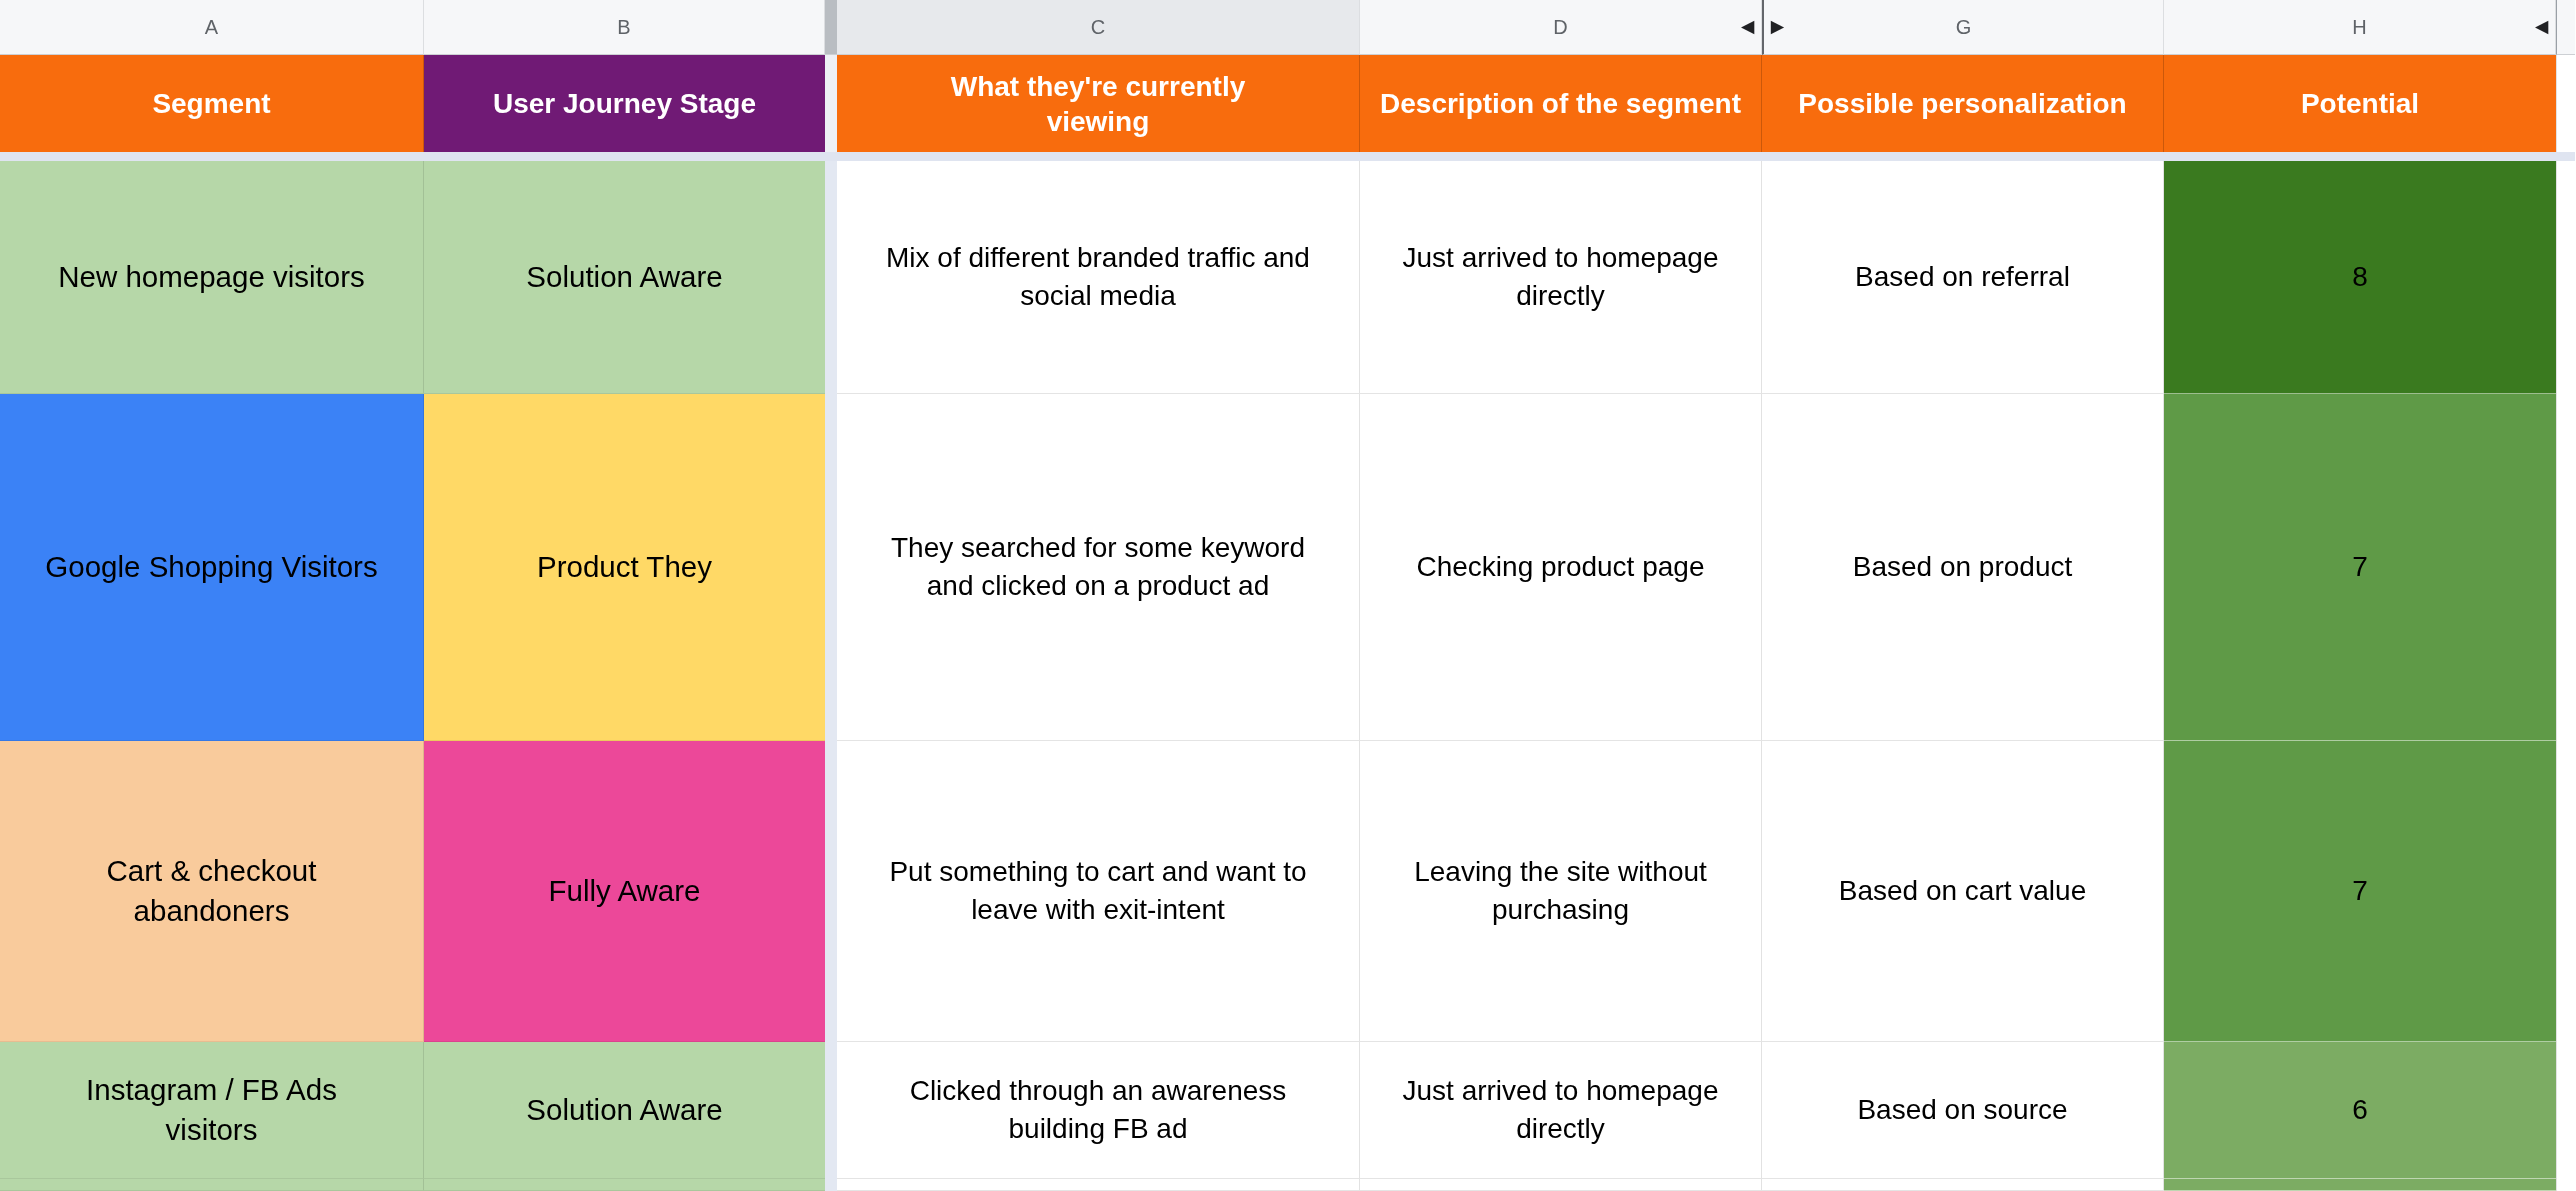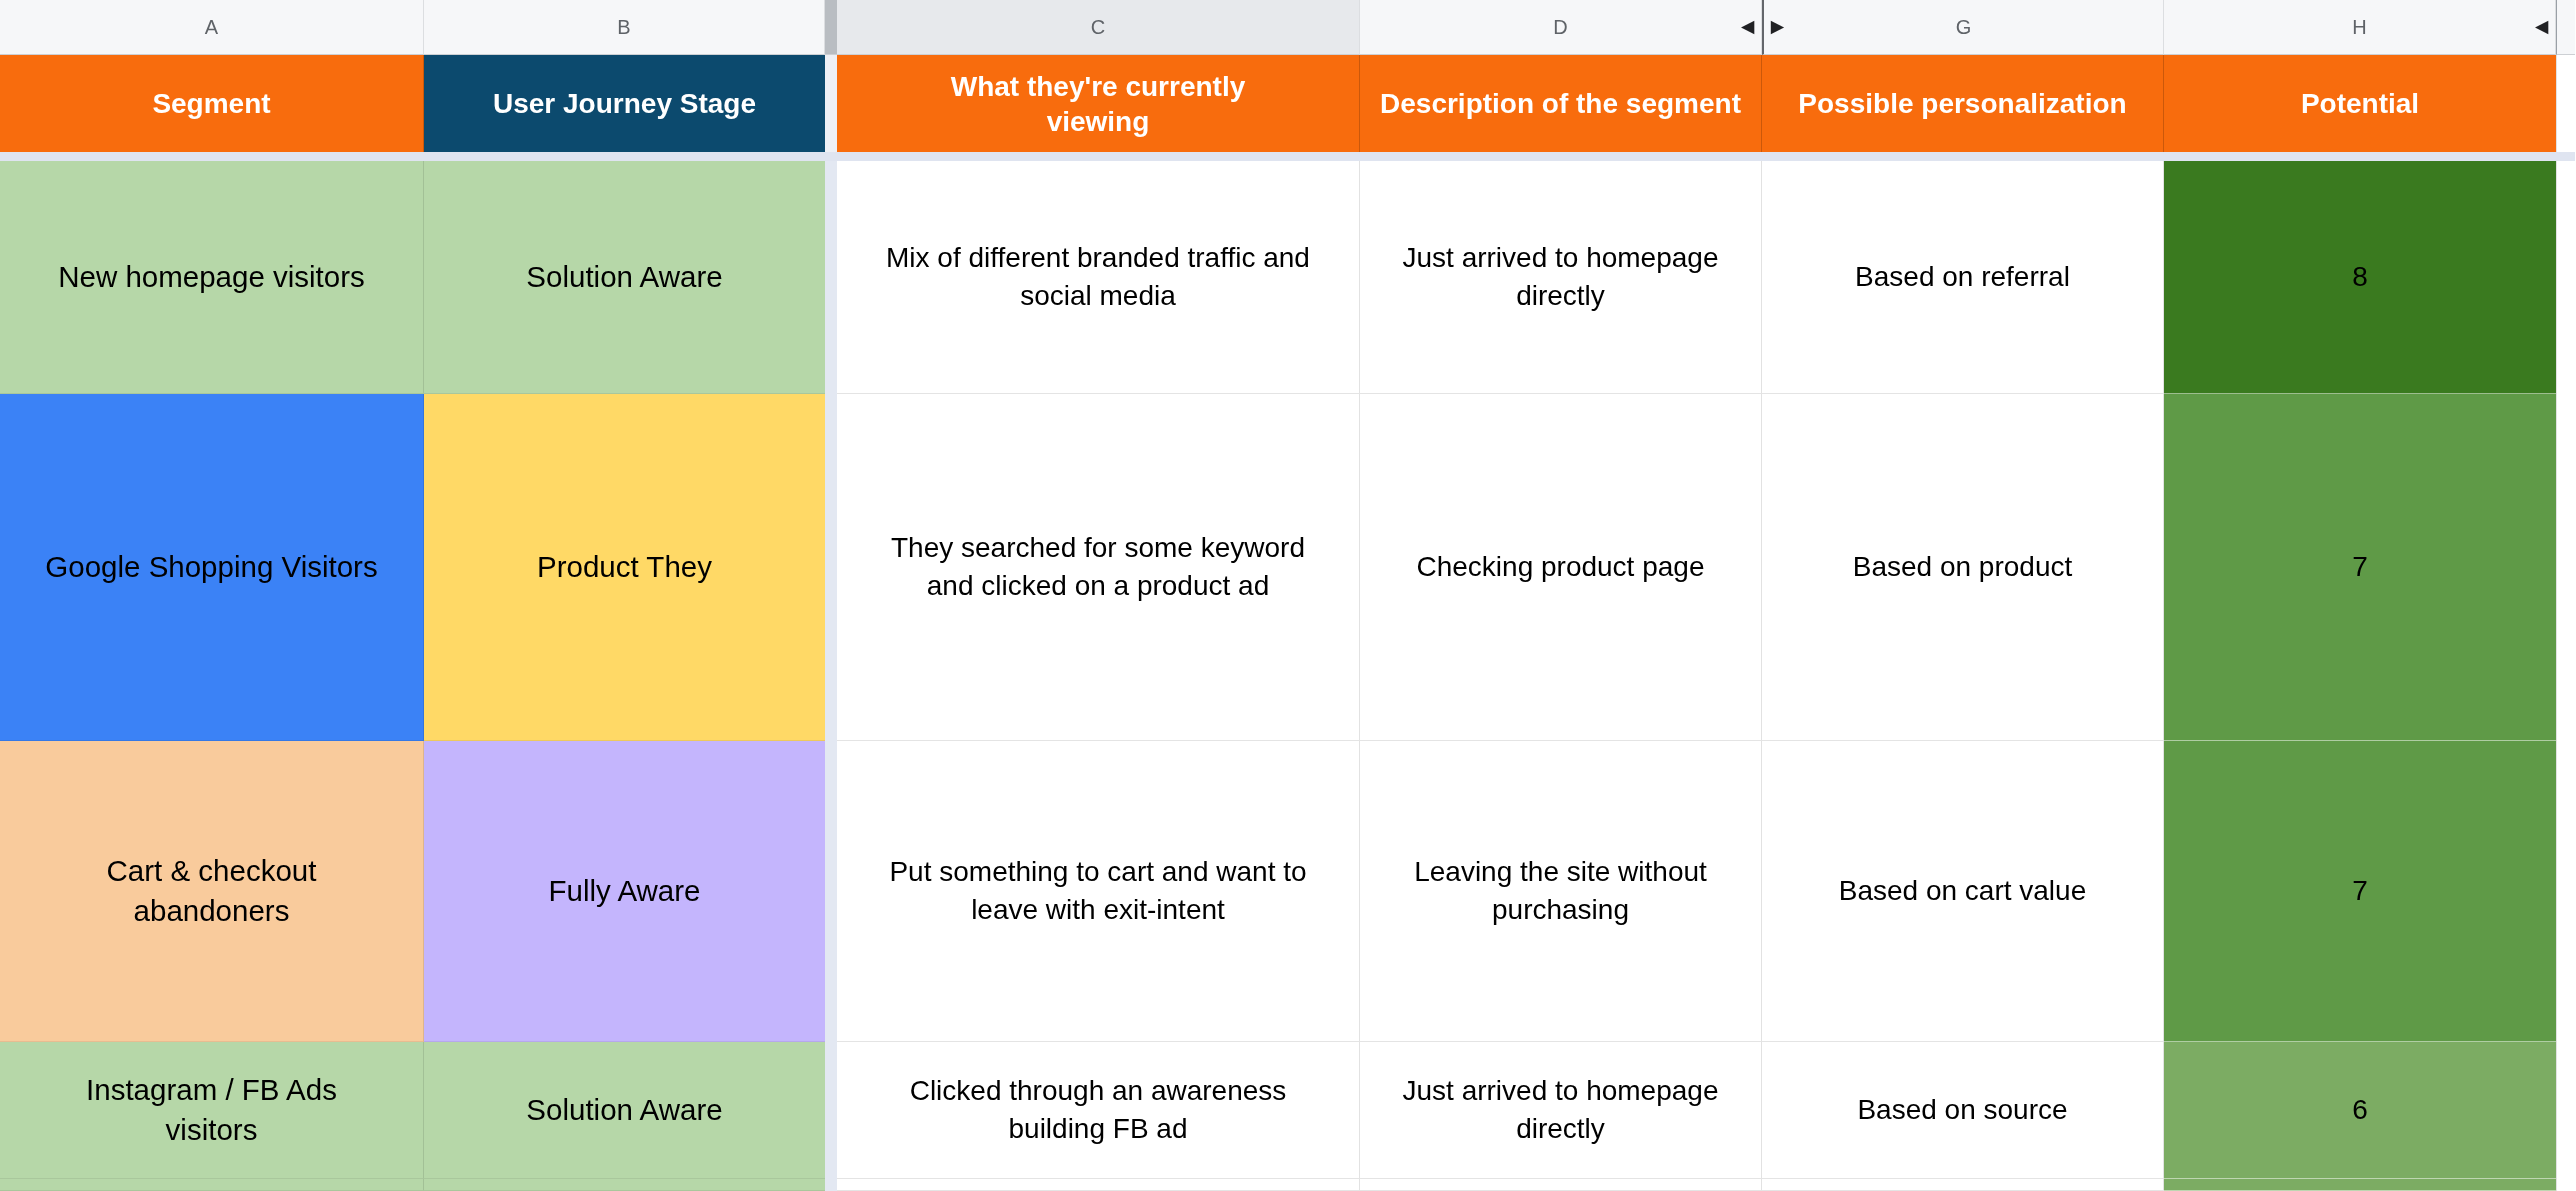--- a/index.html
+++ b/index.html
@@ -98,21 +98,21 @@
     <span class="arrow left-edge">▶</span>
     <span>G</span>
   </div>
   <div class="letters-cell">
     <span>H</span>
     <span class="arrow right-edge">◀</span>
   </div>
   <div class="letters-cell sliver-head"></div>
 
   <div class="hdr" style="background-color: rgb(248, 108, 13);">Segment</div>
-  <div class="hdr last" style="background-color: #0c4a6e;">User Journey Stage</div>
+  <div class="hdr last" style="background-color: #701a75;">User Journey Stage</div>
   <div class="vdivider-top"></div>
   <div class="hdr" style="background-color: rgb(248, 108, 13);">What they're currently
 viewing</div>
   <div class="hdr" style="background-color: rgb(248, 108, 13);">Description of the segment</div>
   <div class="hdr" style="background-color: rgb(248, 108, 13);">Possible personalization</div>
   <div class="hdr last" style="background-color: rgb(248, 108, 13);">Potential</div>
   <div class="cell sliver"></div>
 
   <div class="hdivider"></div>
 
@@ -132,21 +132,21 @@
   <div class="vdivider"></div>
   <div class="cell white">They searched for some keyword
 and clicked on a product ad</div>
   <div class="cell white">Checking product page</div>
   <div class="cell white">Based on product</div>
   <div class="cell potential" style="background-color: rgb(95, 154, 71);">7</div>
   <div class="cell sliver"></div>
 
   <div class="cell ab" style="background-color: rgb(249, 203, 156);">Cart &amp; checkout
 abandoners</div>
-  <div class="cell ab b-col" style="background-color: #c4b5fd;">Fully Aware</div>
+  <div class="cell ab b-col" style="background-color: #ec4899;">Fully Aware</div>
   <div class="vdivider"></div>
   <div class="cell white">Put something to cart and want to
 leave with exit-intent</div>
   <div class="cell white">Leaving the site without
 purchasing</div>
   <div class="cell white">Based on cart value</div>
   <div class="cell potential" style="background-color: rgb(95, 154, 71);">7</div>
   <div class="cell sliver"></div>
 
   <div class="cell ab" style="background-color: rgb(182, 215, 168);">Instagram / FB Ads

